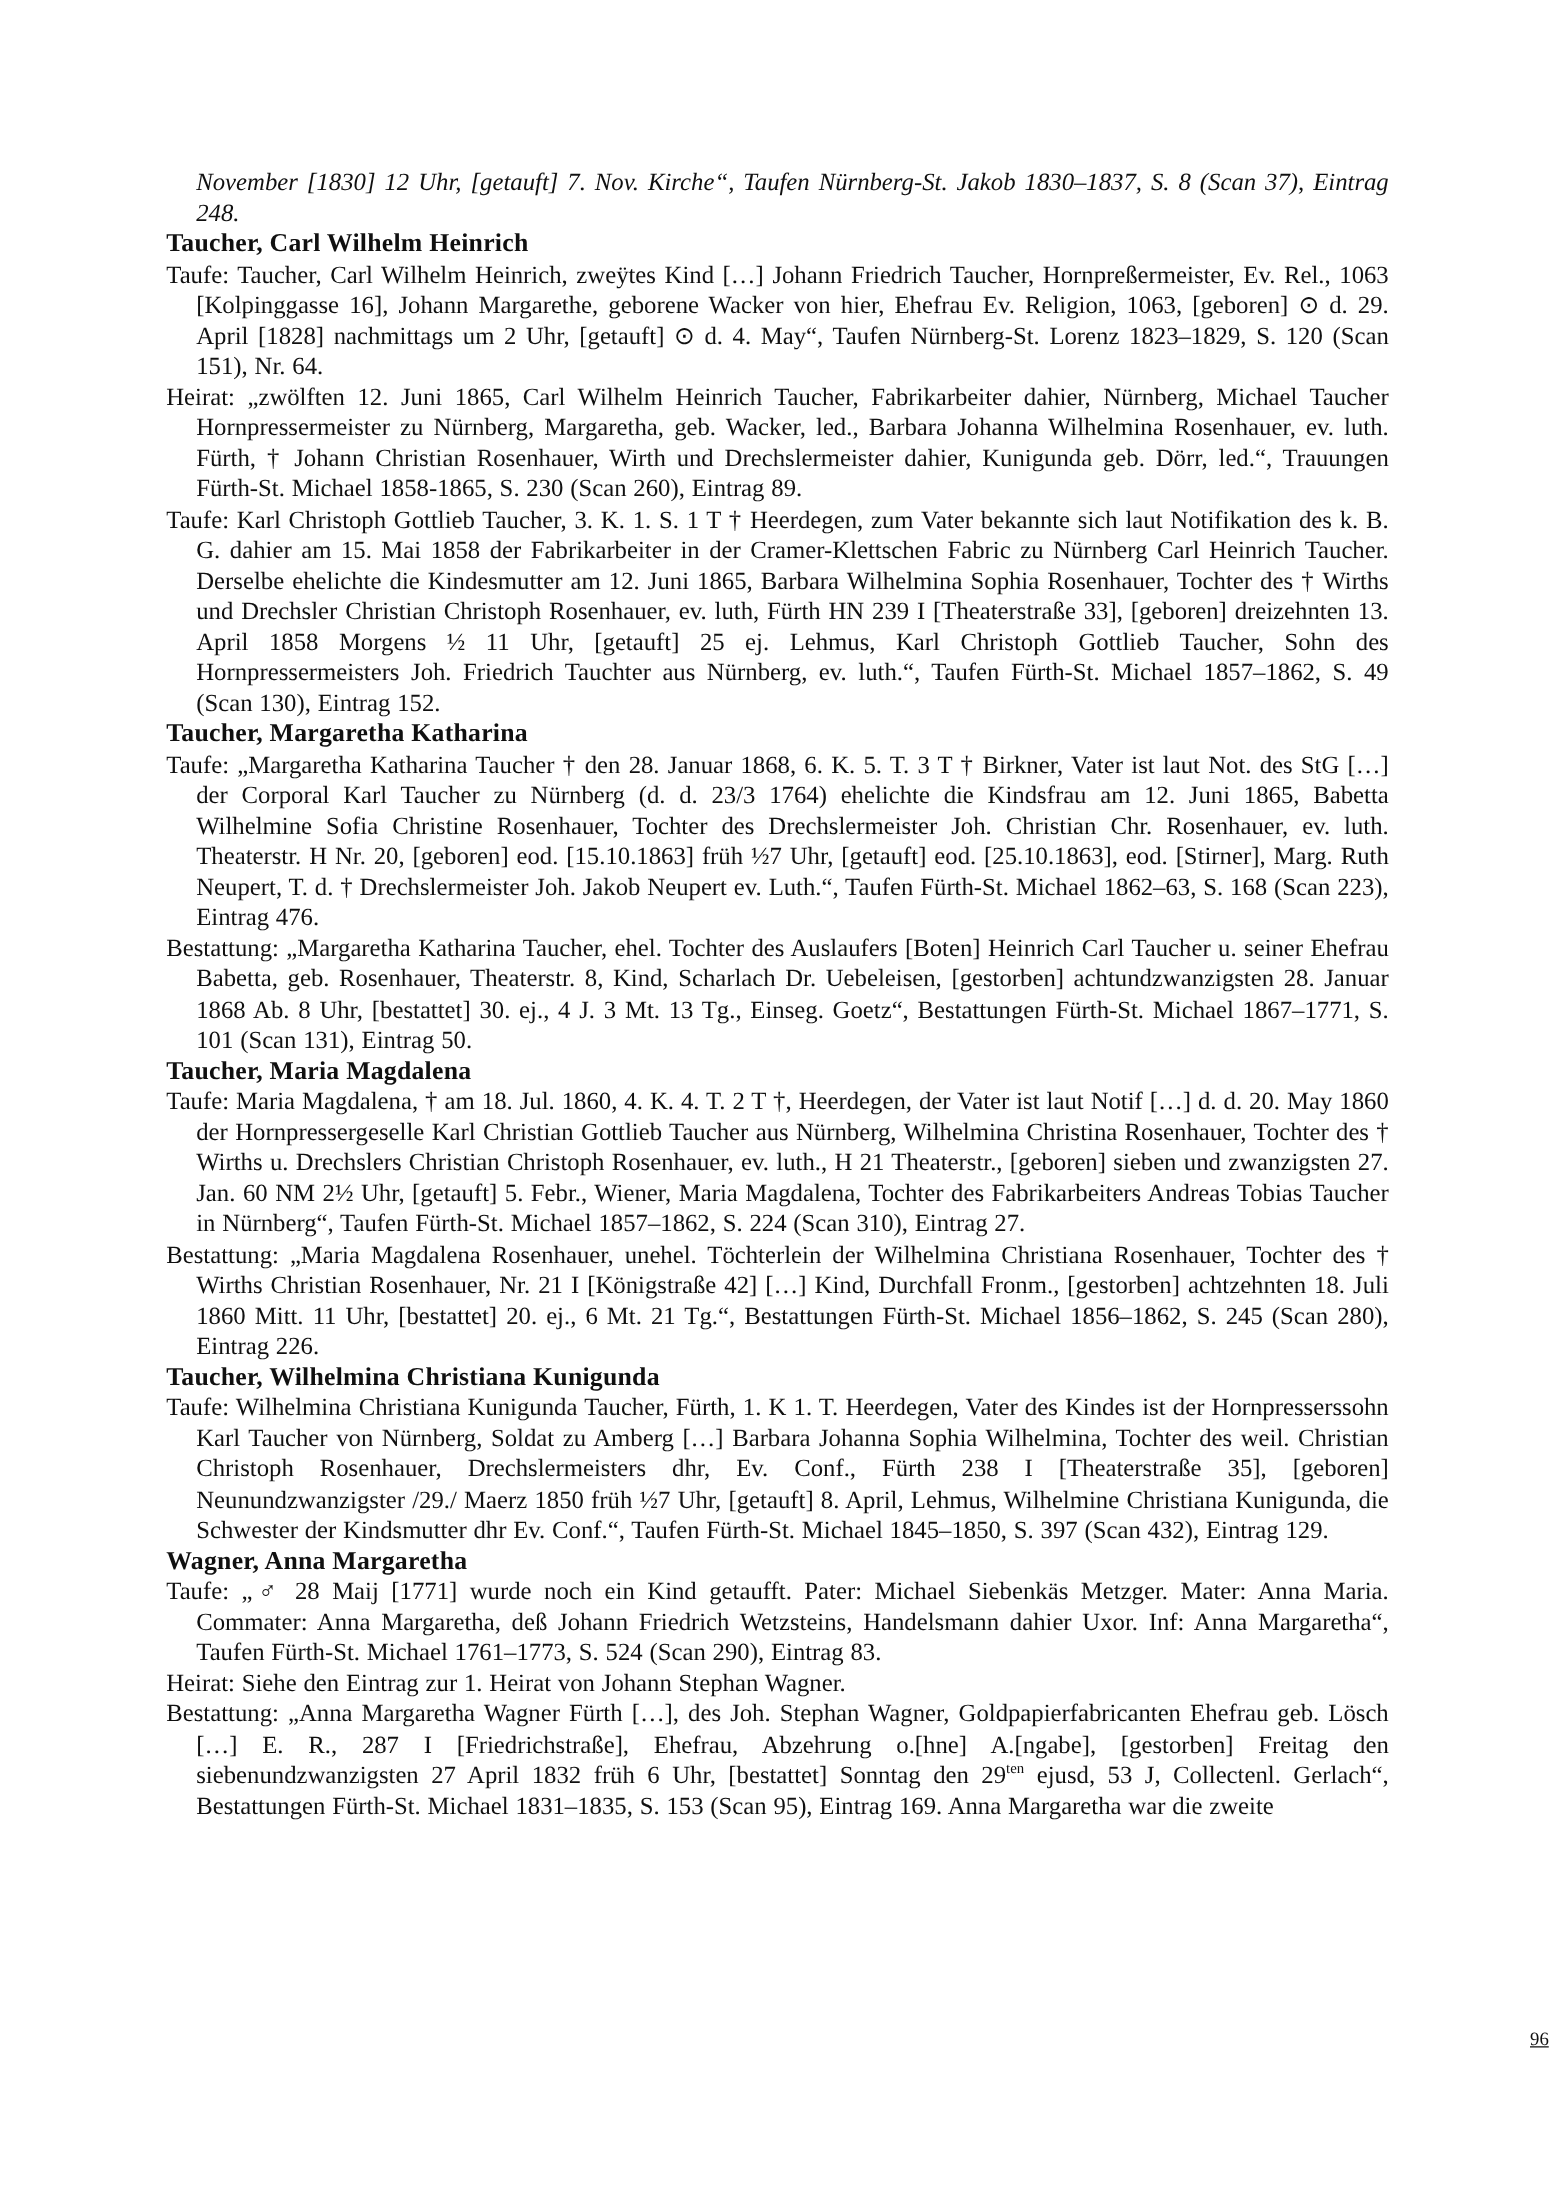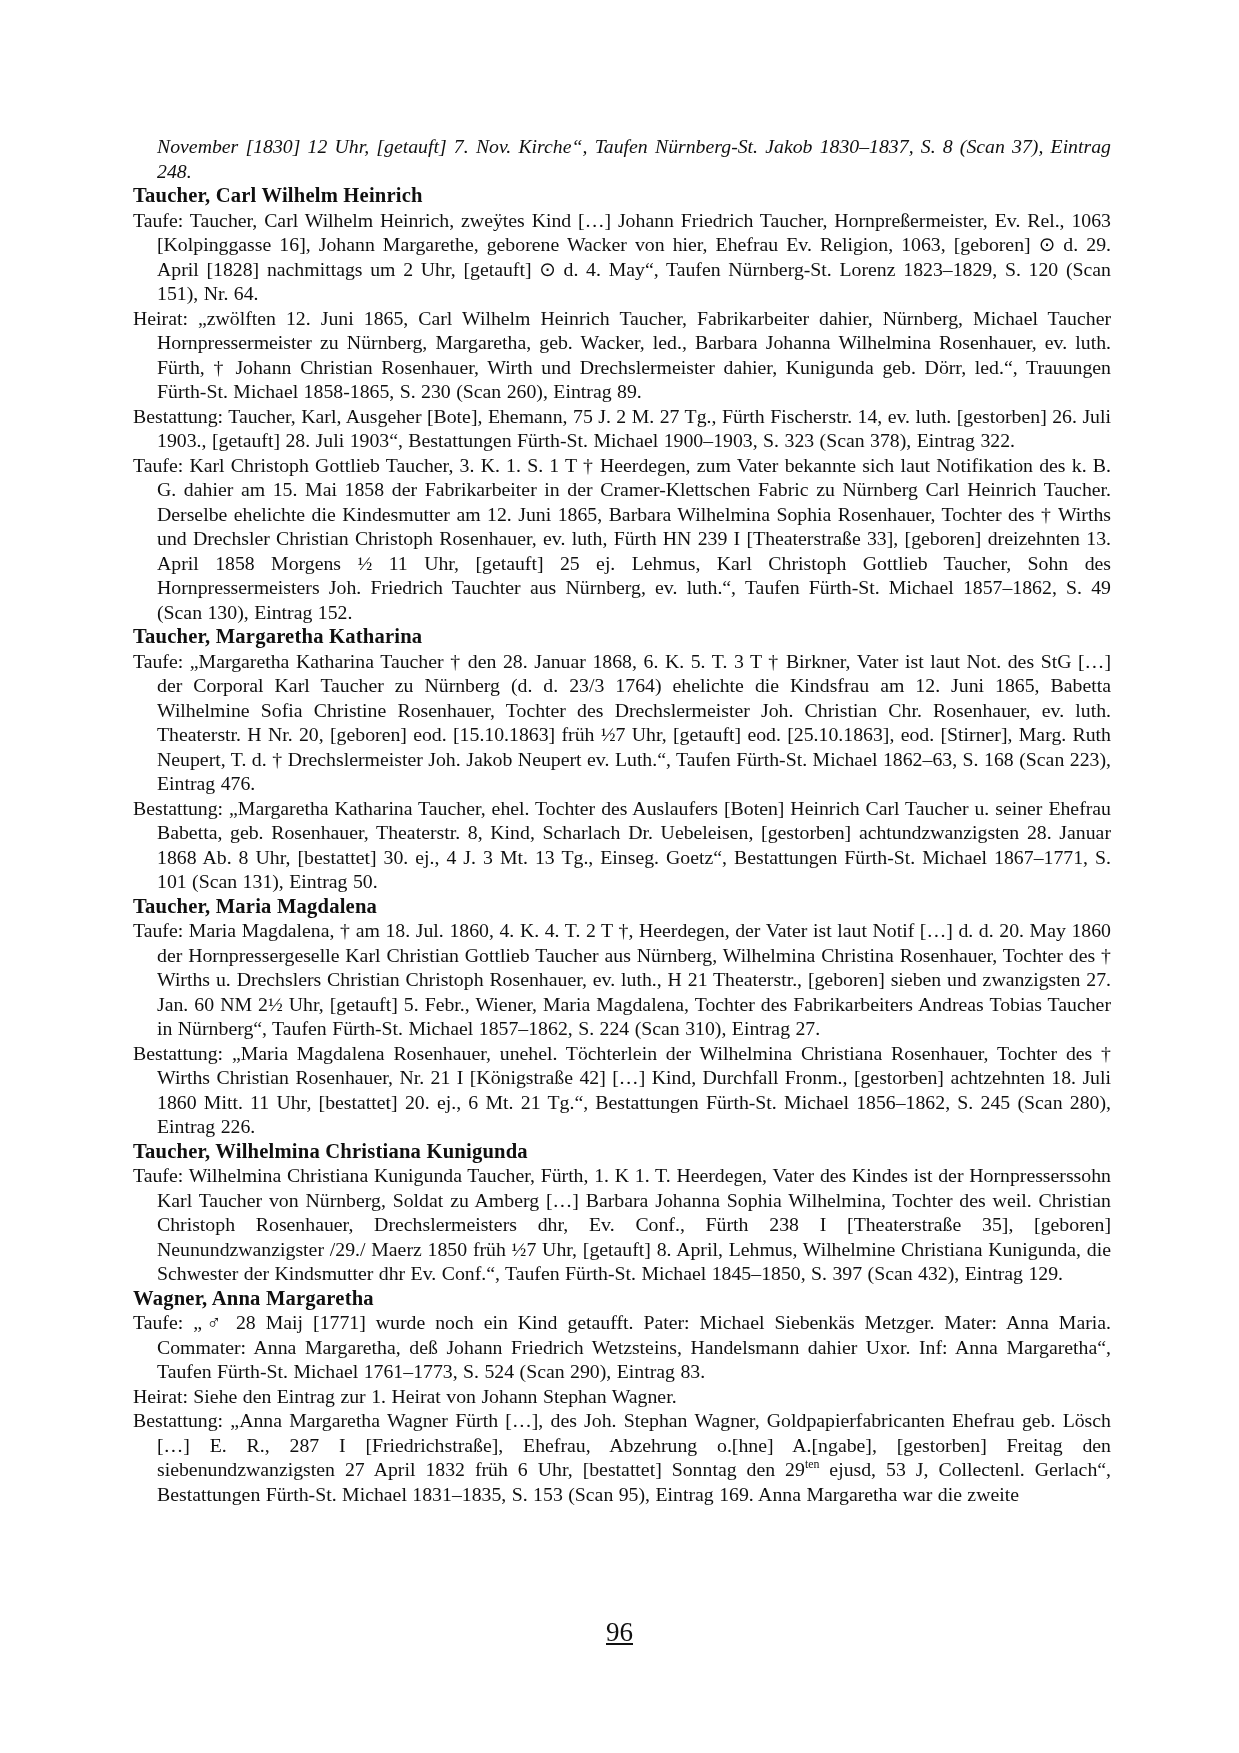--- a/index.html
+++ b/index.html
@@ -44,35 +44,34 @@
   sup {
     font-size: 60%;
     line-height: 0;
     vertical-align: super;
   }
   .pagenum {
     position: absolute;
     top: 1620px;
     left: 0;
     width: 100%;
-    text-align: center;
-    font-size: 27px;
+    text-align: right;
+    font-size: 15px;
     line-height: 24px;
     text-decoration: underline;
   }
 </style>
 </head>
 <body>
 
 <div class="sheet">
     <p class="entry cont">November [1830] 12 Uhr, [getauft] 7. Nov. Kirche“, Taufen Nürnberg-St. Jakob 1830–1837, S. 8 (Scan 37), Eintrag 248.</p>
     <h3 class="entry-h">Taucher, Carl Wilhelm Heinrich</h3>
     <p class="entry">Taufe: Taucher, Carl Wilhelm Heinrich, zweÿtes Kind […] Johann Friedrich Taucher, Hornpreßermeister, Ev. Rel., 1063 [Kolpinggasse 16], Johann Margarethe, geborene Wacker von hier, Ehefrau Ev. Religion, 1063, [geboren] ⊙ d. 29. April [1828] nachmittags um 2 Uhr, [getauft] ⊙ d. 4. May“, Taufen Nürnberg-St. Lorenz 1823–1829, S. 120 (Scan 151), Nr. 64.</p>
     <p class="entry">Heirat: „zwölften 12. Juni 1865, Carl Wilhelm Heinrich Taucher, Fabrikarbeiter dahier, Nürnberg, Michael Taucher Hornpressermeister zu Nürnberg, Margaretha, geb. Wacker, led., Barbara Johanna Wilhelmina Rosenhauer, ev. luth. Fürth, † Johann Christian Rosenhauer, Wirth und Drechslermeister dahier, Kunigunda geb. Dörr, led.“, Trauungen Fürth-St. Michael 1858-1865, S. 230 (Scan 260), Eintrag 89.</p>
-    <p class="entry">Bestattung: Taucher, Karl, Ausgeher [Bote], Ehemann, 75 J. 2 M. 27 Tg., Fürth Fischerstr. 14, ev. luth. [gestorben] 26. Juli 1903., [getauft] 28. Juli 1903“, Bestattungen Fürth-St. Michael 1900–1903, S. 323 (Scan 378), Eintrag 322.</p>
     <p class="entry">Taufe: Karl Christoph Gottlieb Taucher, 3. K. 1. S. 1 T † Heerdegen, zum Vater bekannte sich laut Notifikation des k. B. G. dahier am 15. Mai 1858 der Fabrikarbeiter in der Cramer-Klettschen Fabric zu Nürnberg Carl Heinrich Taucher. Derselbe ehelichte die Kindesmutter am 12. Juni 1865, Barbara Wilhelmina Sophia Rosenhauer, Tochter des † Wirths und Drechsler Christian Christoph Rosenhauer, ev. luth, Fürth HN 239 I [Theaterstraße 33], [geboren] dreizehnten 13. April 1858 Morgens ½ 11 Uhr, [getauft] 25 ej. Lehmus, Karl Christoph Gottlieb Taucher, Sohn des Hornpressermeisters Joh. Friedrich Tauchter aus Nürnberg, ev. luth.“, Taufen Fürth-St. Michael 1857–1862, S. 49 (Scan 130), Eintrag 152.</p>
     <h3 class="entry-h">Taucher, Margaretha Katharina</h3>
     <p class="entry">Taufe: „Margaretha Katharina Taucher † den 28. Januar 1868, 6. K. 5. T. 3 T † Birkner, Vater ist laut Not. des StG […] der Corporal Karl Taucher zu Nürnberg (d. d. 23/3 1764) ehelichte die Kindsfrau am 12. Juni 1865, Babetta Wilhelmine Sofia Christine Rosenhauer, Tochter des Drechslermeister Joh. Christian Chr. Rosenhauer, ev. luth. Theaterstr. H Nr. 20, [geboren] eod. [15.10.1863] früh ½7 Uhr, [getauft] eod. [25.10.1863], eod. [Stirner], Marg. Ruth Neupert, T. d. † Drechslermeister Joh. Jakob Neupert ev. Luth.“, Taufen Fürth-St. Michael 1862–63, S. 168 (Scan 223), Eintrag 476.</p>
     <p class="entry">Bestattung: „Margaretha Katharina Taucher, ehel. Tochter des Auslaufers [Boten] Heinrich Carl Taucher u. seiner Ehefrau Babetta, geb. Rosenhauer, Theaterstr. 8, Kind, Scharlach Dr. Uebeleisen, [gestorben] achtundzwanzigsten 28. Januar 1868 Ab. 8 Uhr, [bestattet] 30. ej., 4 J. 3 Mt. 13 Tg., Einseg. Goetz“, Bestattungen Fürth-St. Michael 1867–1771, S. 101 (Scan 131), Eintrag 50.</p>
     <h3 class="entry-h">Taucher, Maria Magdalena</h3>
     <p class="entry">Taufe: Maria Magdalena, † am 18. Jul. 1860, 4. K. 4. T. 2 T †, Heerdegen, der Vater ist laut Notif […] d. d. 20. May 1860 der Hornpressergeselle Karl Christian Gottlieb Taucher aus Nürnberg, Wilhelmina Christina Rosenhauer, Tochter des † Wirths u. Drechslers Christian Christoph Rosenhauer, ev. luth., H 21 Theaterstr., [geboren] sieben und zwanzigsten 27. Jan. 60 NM 2½ Uhr, [getauft] 5. Febr., Wiener, Maria Magdalena, Tochter des Fabrikarbeiters Andreas Tobias Taucher in Nürnberg“, Taufen Fürth-St. Michael 1857–1862, S. 224 (Scan 310), Eintrag 27.</p>
     <p class="entry">Bestattung: „Maria Magdalena Rosenhauer, unehel. Töchterlein der Wilhelmina Christiana Rosenhauer, Tochter des † Wirths Christian Rosenhauer, Nr. 21 I [Königstraße 42] […] Kind, Durchfall Fronm., [gestorben] achtzehnten 18. Juli 1860 Mitt. 11 Uhr, [bestattet] 20. ej., 6 Mt. 21 Tg.“, Bestattungen Fürth-St. Michael 1856–1862, S. 245 (Scan 280), Eintrag 226.</p>
     <h3 class="entry-h">Taucher, Wilhelmina Christiana Kunigunda</h3>
     <p class="entry">Taufe: Wilhelmina Christiana Kunigunda Taucher, Fürth, 1. K 1. T. Heerdegen, Vater des Kindes ist der Hornpresserssohn Karl Taucher von Nürnberg, Soldat zu Amberg […] Barbara Johanna Sophia Wilhelmina, Tochter des weil. Christian Christoph Rosenhauer, Drechslermeisters dhr, Ev. Conf., Fürth 238 I [Theaterstraße 35], [geboren] Neunundzwanzigster /29./ Maerz 1850 früh ½7 Uhr, [getauft] 8. April, Lehmus, Wilhelmine Christiana Kunigunda, die Schwester der Kindsmutter dhr Ev. Conf.“, Taufen Fürth-St. Michael 1845–1850, S. 397 (Scan 432), Eintrag 129.</p>
     <h3 class="entry-h">Wagner, Anna Margaretha</h3>

